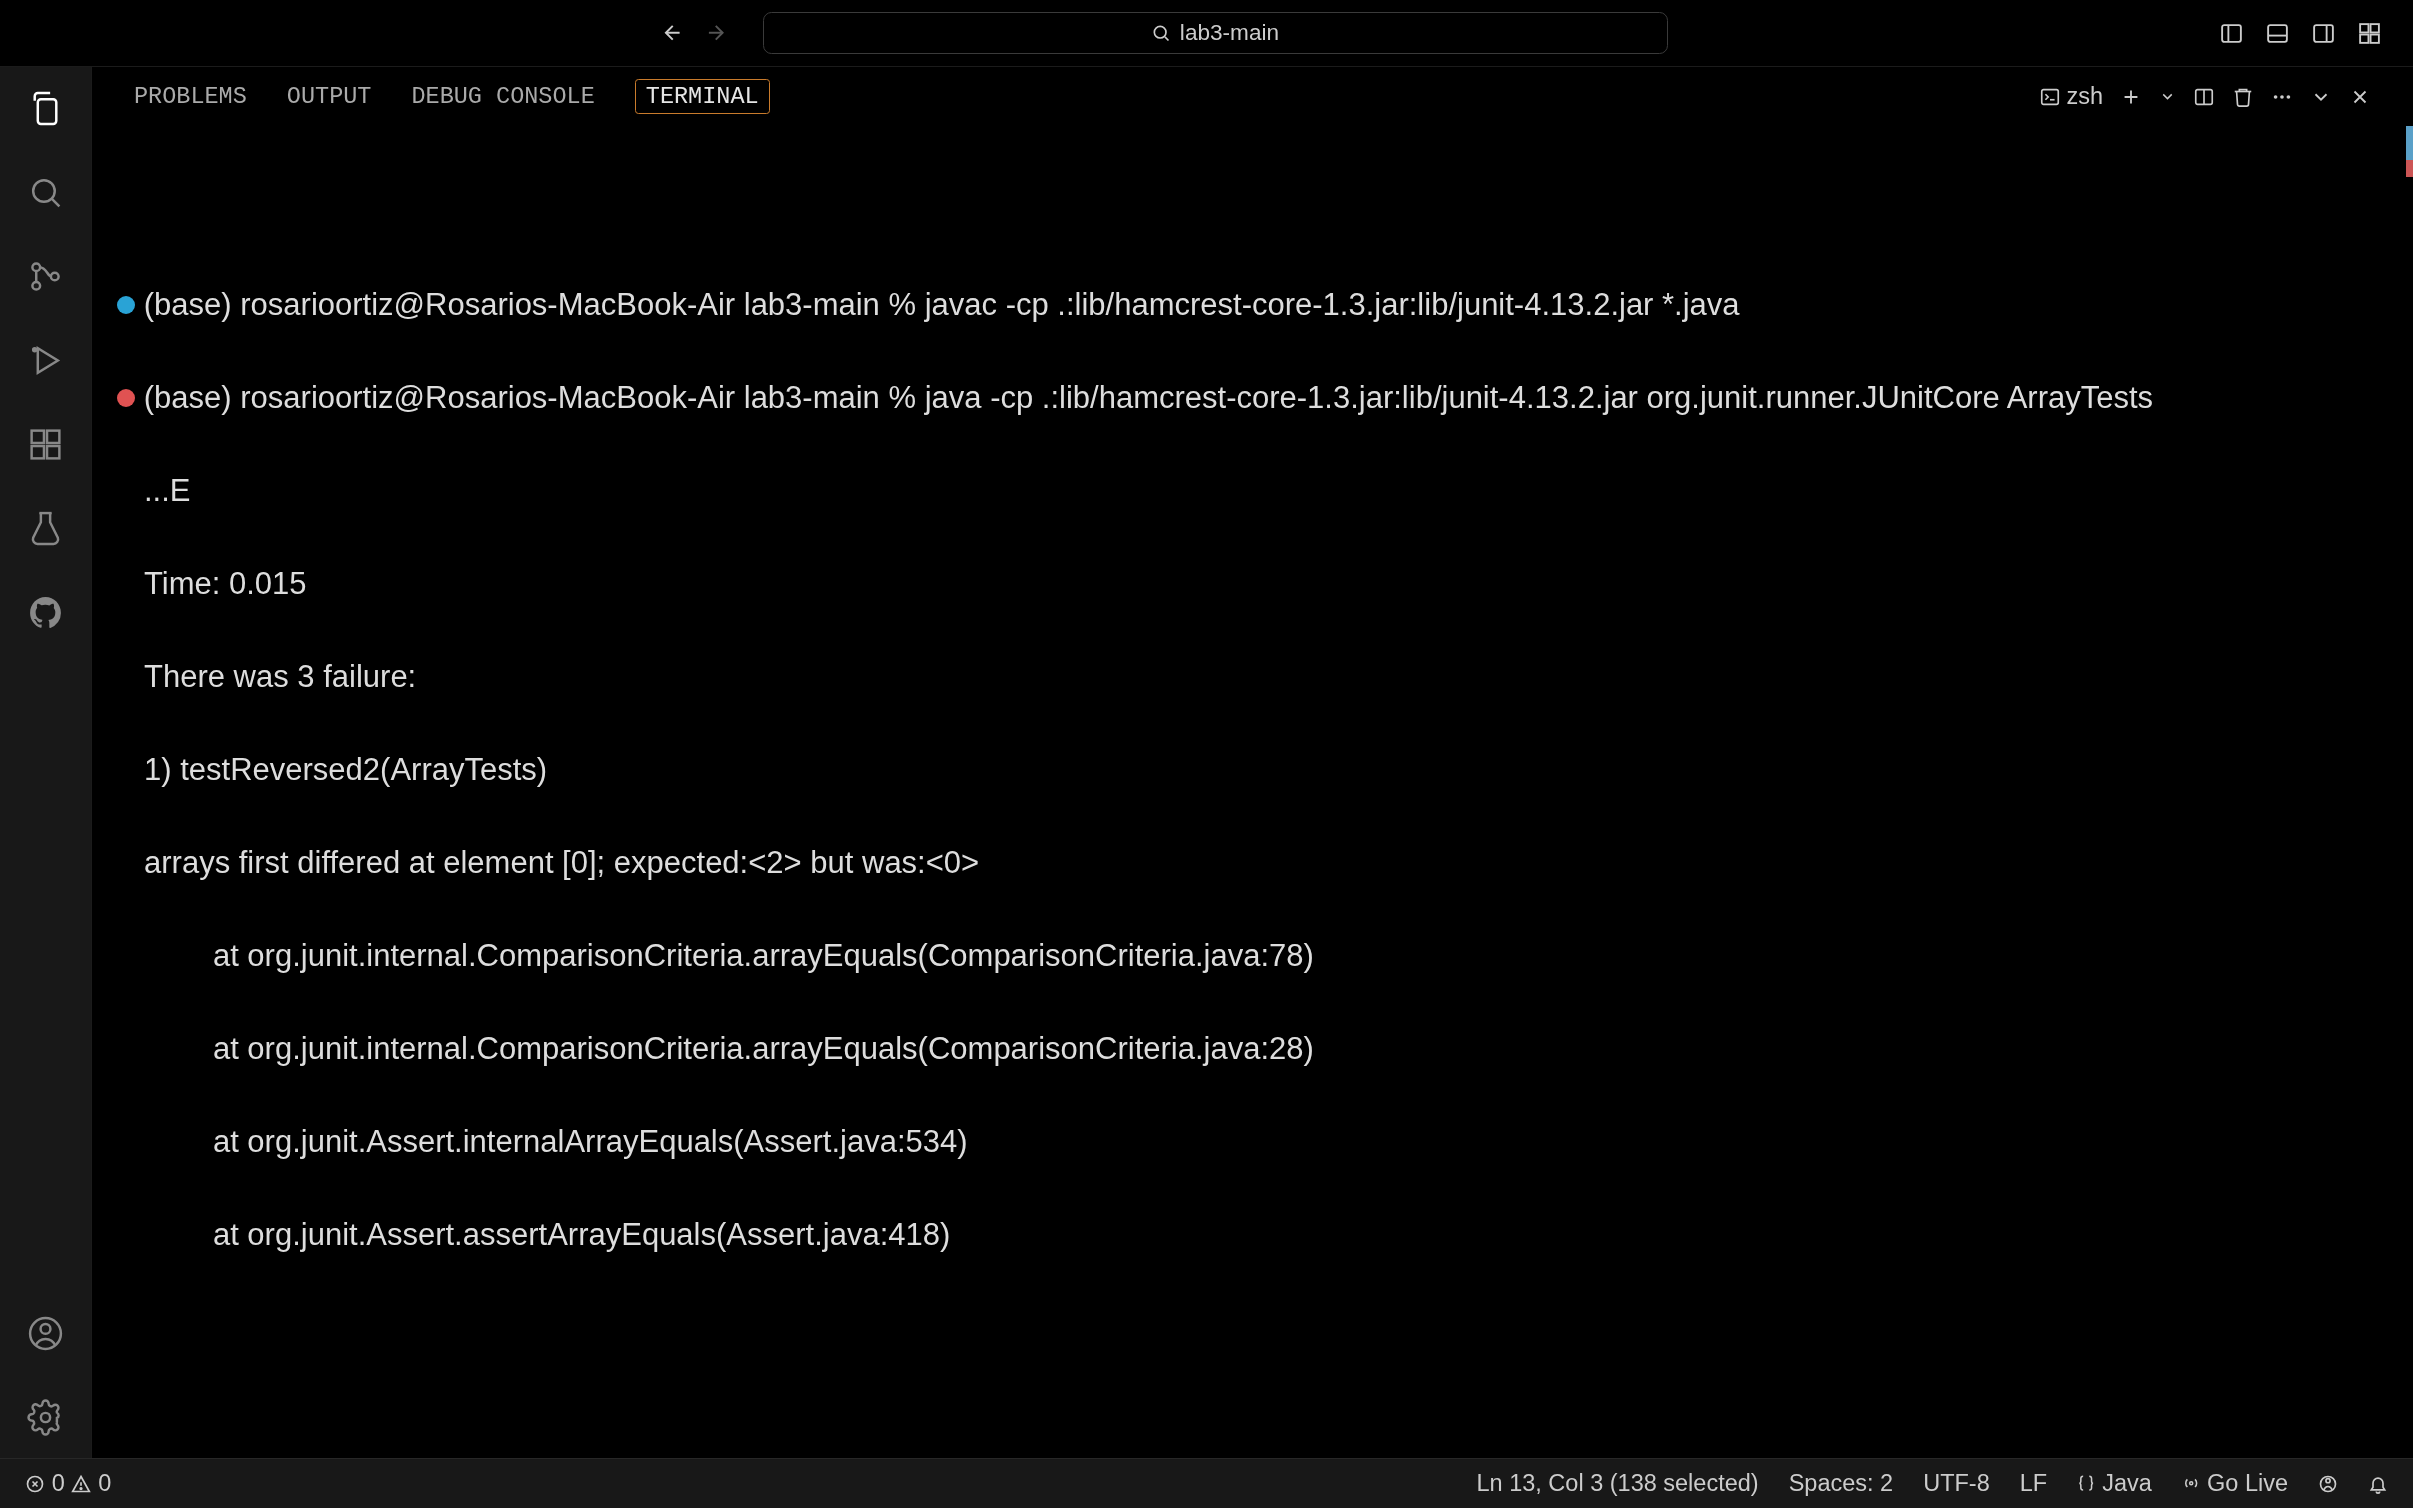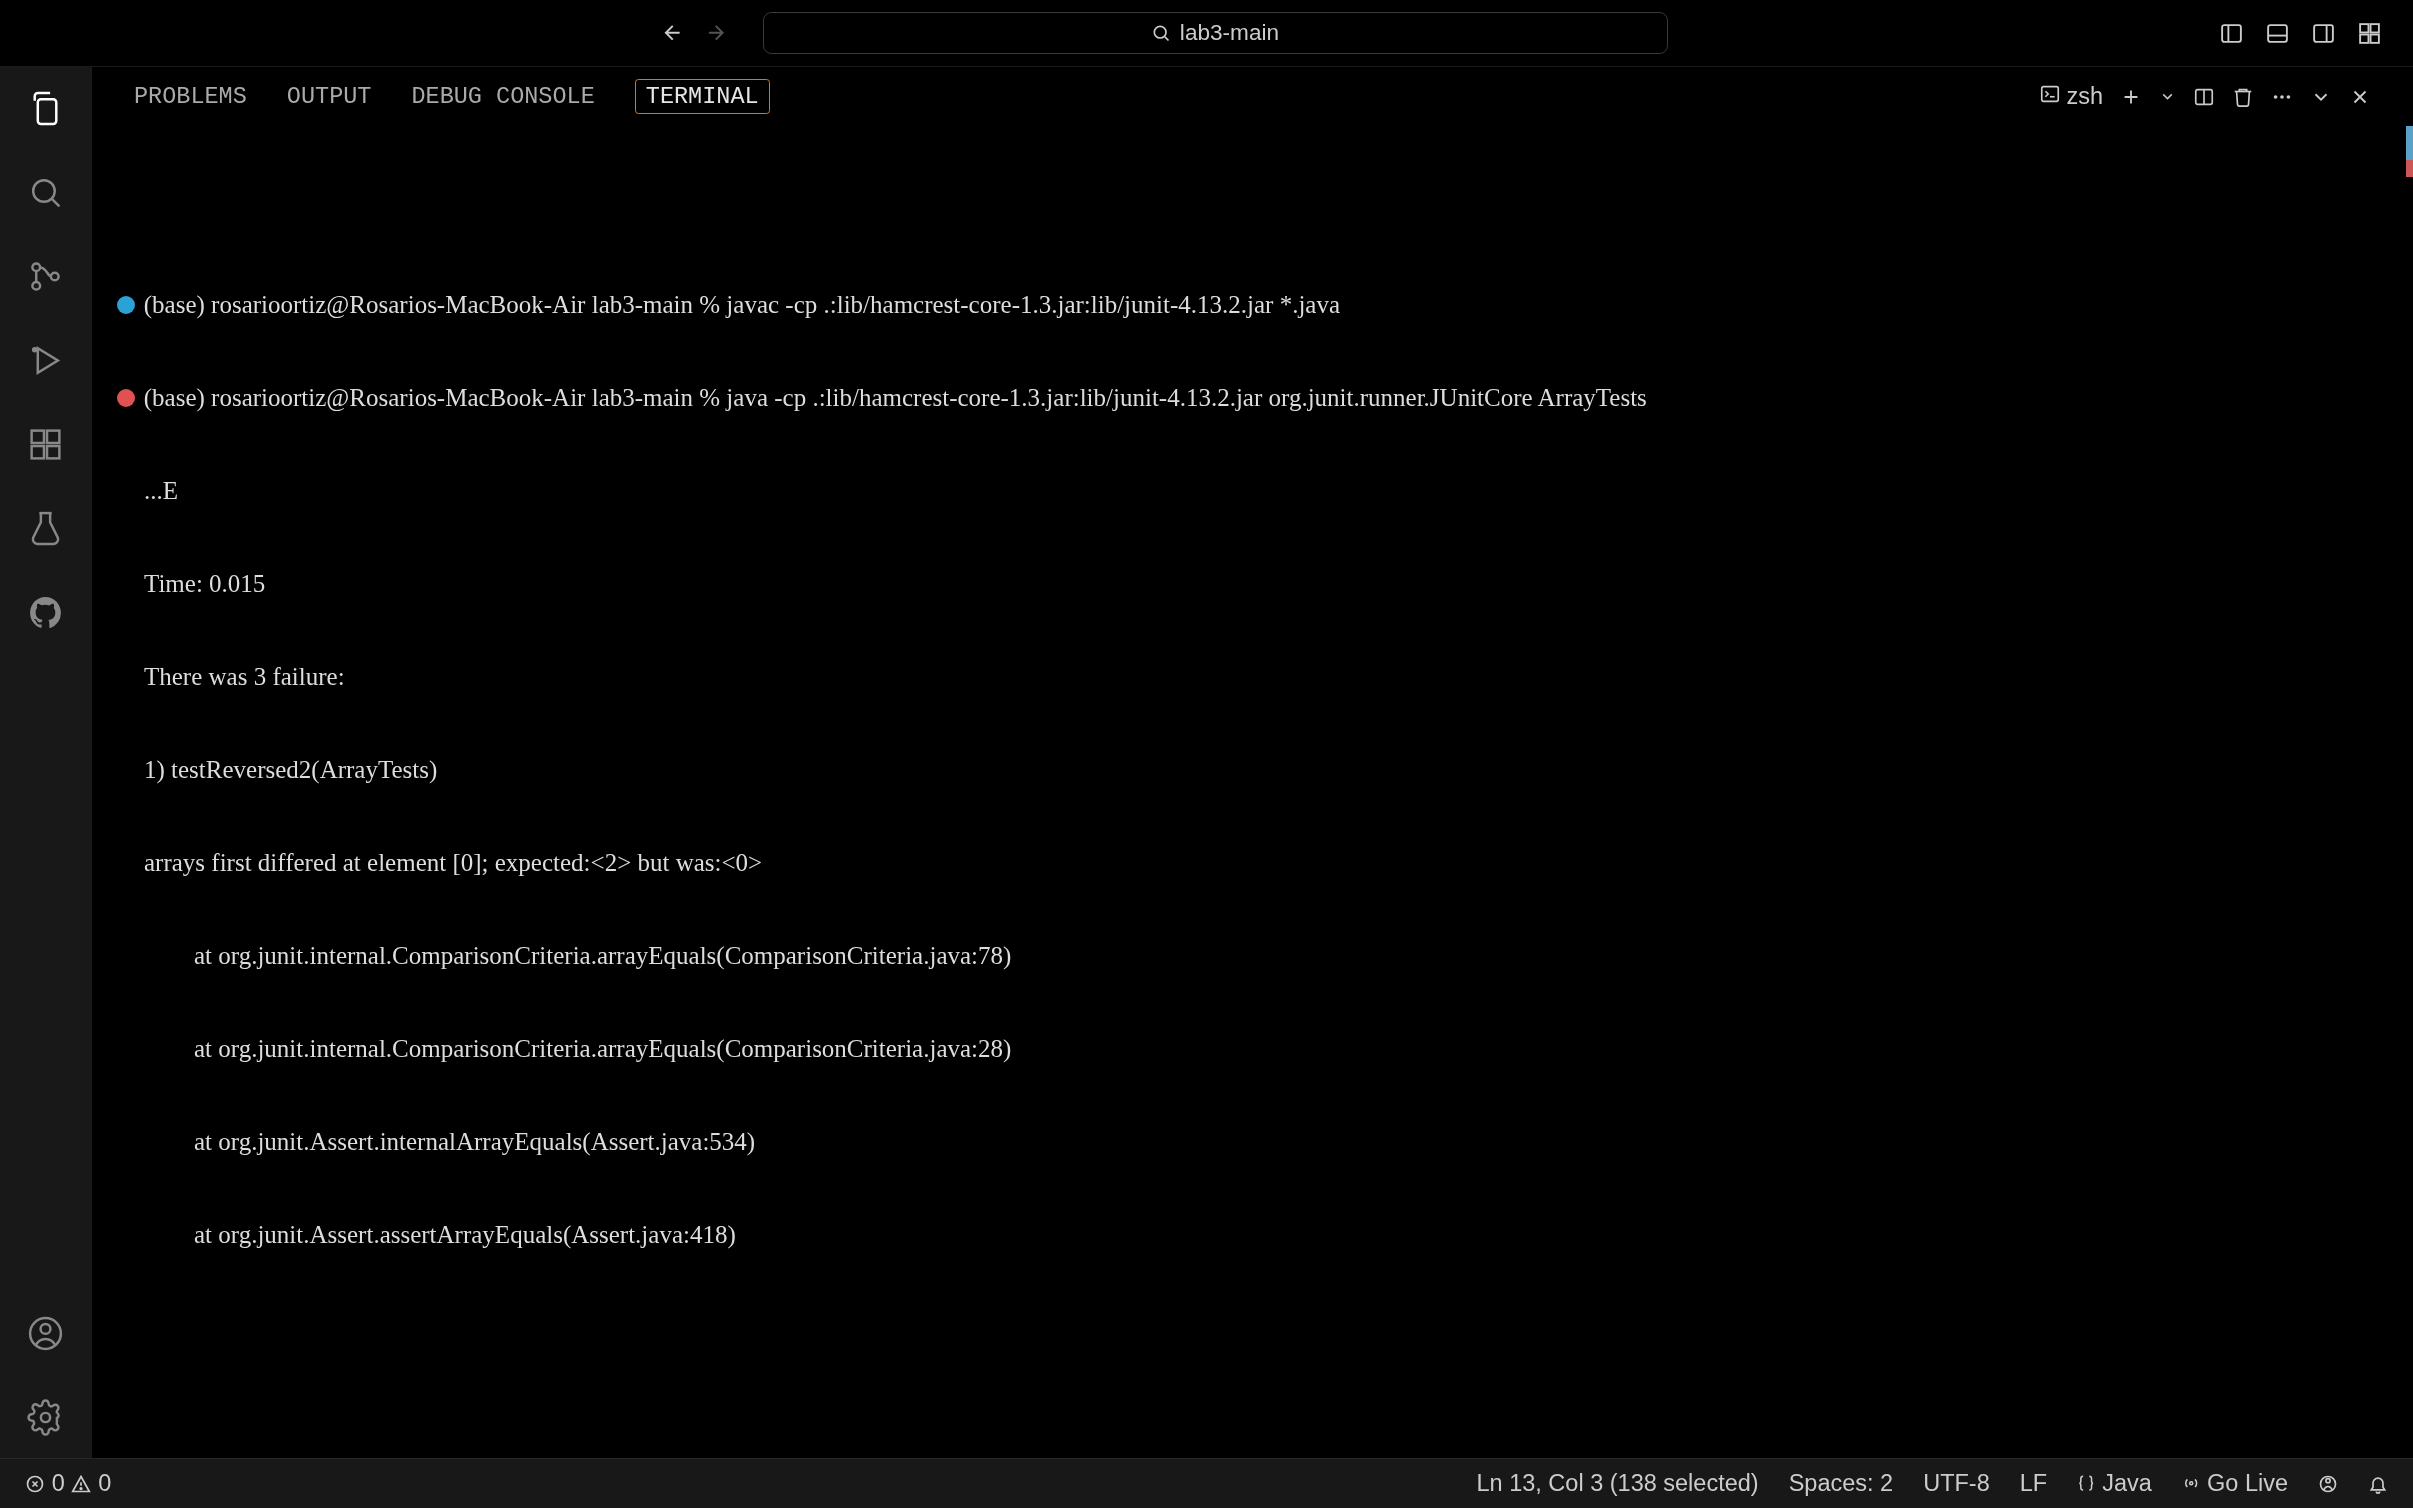--- a/index.html
+++ b/index.html
@@ -51,27 +51,27 @@
   .activity-bar .ab-icon.active{ color:#fff; }
   .activity-bar .ab-spacer{ flex:1;}
   .panel-area { flex:1; display:flex; flex-direction:column; background:#000;}
   .panel-tabs {
     height: 59px; display:flex; align-items:center; gap:40px; padding:0 42px;
     font-size:23.5px; color:#aaa;
   }
   .panel-tab { cursor:pointer; padding:5px 0;font-family:Liberation Mono, monospace;}
   .panel-tab.active { color:#e5e5e5; border:1.7px solid #c97b2c; padding:3.4px 10px; border-radius:3.4px;}
   .panel-actions { margin-left:auto; display:flex; align-items:center; gap:17px; color:#ccc;}
-  .panel-actions .pa { cursor:pointer; display:flex; align-items:flex-start; gap:5px;}
+  .panel-actions .pa { cursor:pointer; display:flex; align-items:center; gap:5px;}
   
   .terminal {
     flex:1;
     padding: 8.4px 25px 8.4px 25px;
-    font-family: Liberation Serif, serif;
-    font-size: 25px;
+    font-family: Liberation Sans, sans-serif;
+    font-size: 31px;
     line-height: 31px;
     white-space: pre;
     overflow:auto;
     color:#ddd;
     position:relative;
   }
   .term-line { display:flex; align-items:flex-start;}
   .gutter-dot { width:18.4px; height:18.4px; border-radius:50%; margin-right:8.4px; margin-top:6.7px; flex-shrink:0;}
   .gutter-dot.blue{ background:#29a3d6;}
   .gutter-dot.red{ background:#e05252;}

